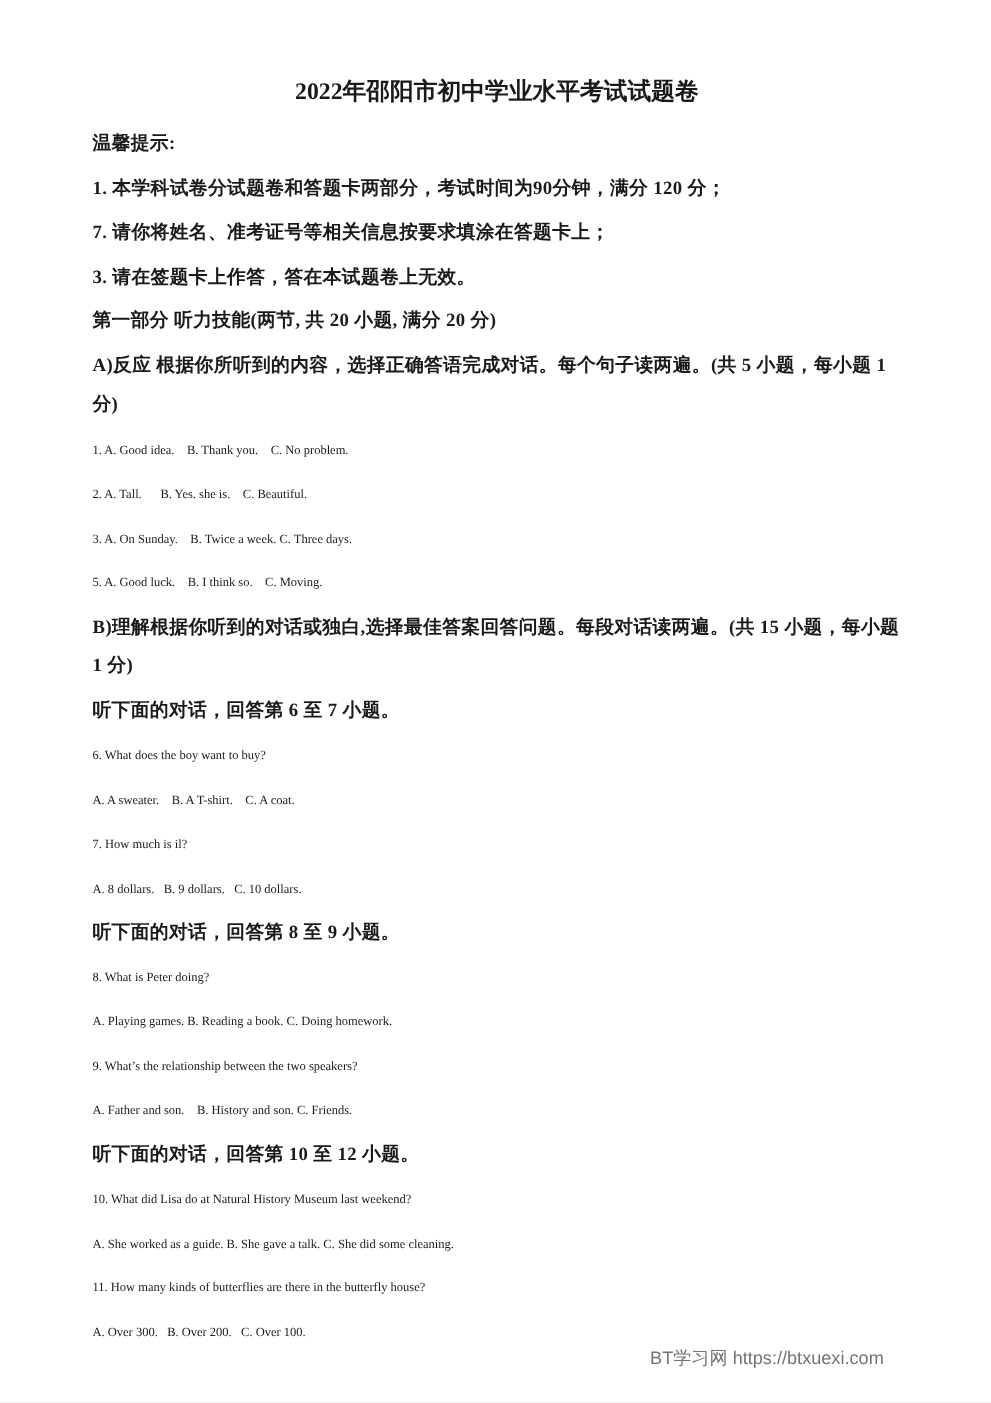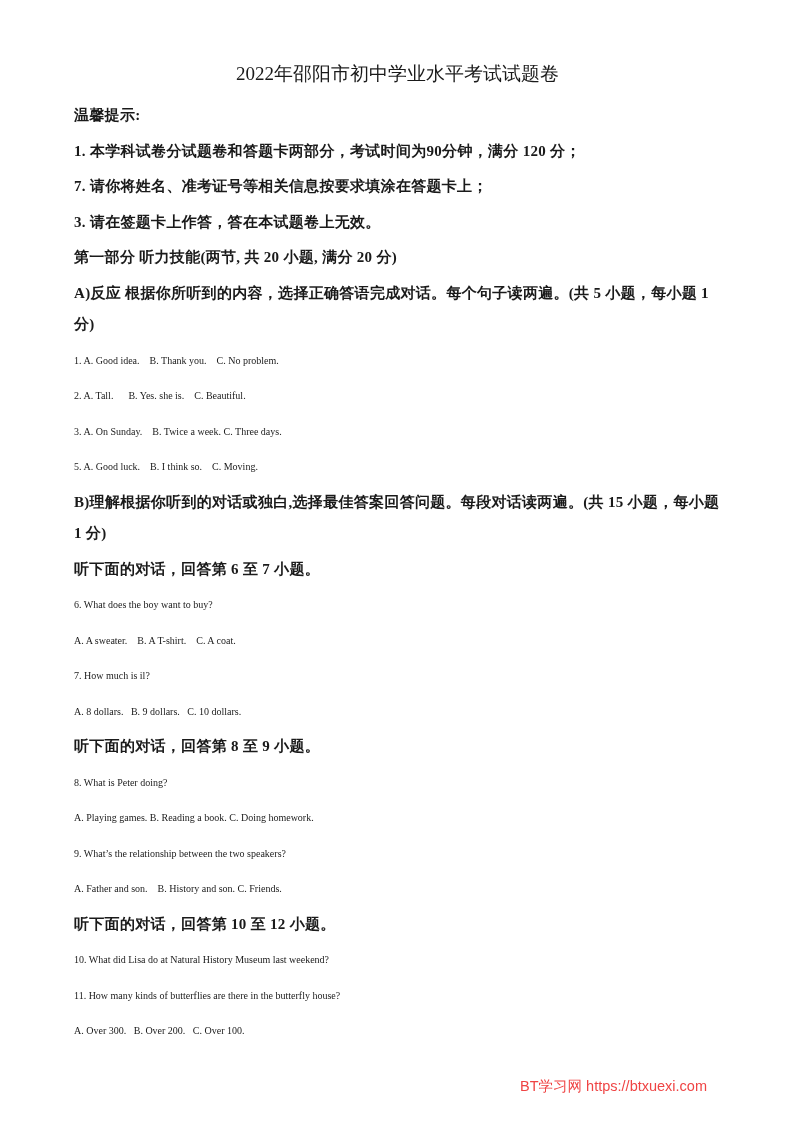--- a/index.html
+++ b/index.html
@@ -9,21 +9,21 @@
     margin:0 auto;
     background:#ffffff;
     font-family:"Liberation Serif","DejaVu Serif",serif;
     color:#1a1a1a;
     overflow:hidden;
     box-sizing:border-box;
     padding:56px 68px 0 70px;
   }
   .doc-title{
     text-align:center;
-    font-weight:normal;
+    font-weight:bold;
     font-size:19px;
     line-height:36px;
     margin:0 0 8px 0;
   }
   p.line{
     margin:4px;
     line-height:31.5px;
   }
   p.zh{
     font-weight:bold;
@@ -32,21 +32,21 @@
   }
   p.en{
     font-weight:normal;
     font-size:10px;
     white-space:pre-wrap;
   }
   .footer{
     position:absolute;
     right:86px;
     bottom:26px;
-    color:#ef4444;
+    color:#737373;
     font-size:14.5px;
     font-family:"Liberation Sans","DejaVu Sans",sans-serif;
   }
 </style>
 </head>
 <body>
 
 <div class="page">
 
   <h1 class="doc-title">2022年邵阳市初中学业水平考试试题卷</h1>
@@ -74,18 +74,19 @@
   <p class="line zh">听下面的对话，回答第 8 至 9 小题。</p>
 
   <p class="line en">8. What is Peter doing?</p>
   <p class="line en">A. Playing games. B. Reading a book. C. Doing homework.</p>
   <p class="line en">9. What’s the relationship between the two speakers?</p>
   <p class="line en">A. Father and son.    B. History and son. C. Friends.</p>
 
   <p class="line zh">听下面的对话，回答第 10 至 12 小题。</p>
 
   <p class="line en">10. What did Lisa do at Natural History Museum last weekend?</p>
+  <p class="line en">A. She worked as a guide. B. She gave a talk. C. She did some cleaning.</p>
   <p class="line en">11. How many kinds of butterflies are there in the butterfly house?</p>
   <p class="line en">A. Over 300.   B. Over 200.   C. Over 100.</p>
 
   <div class="footer">BT学习网 https://btxuexi.com</div>
 
 </div>
 
 </body></html>

